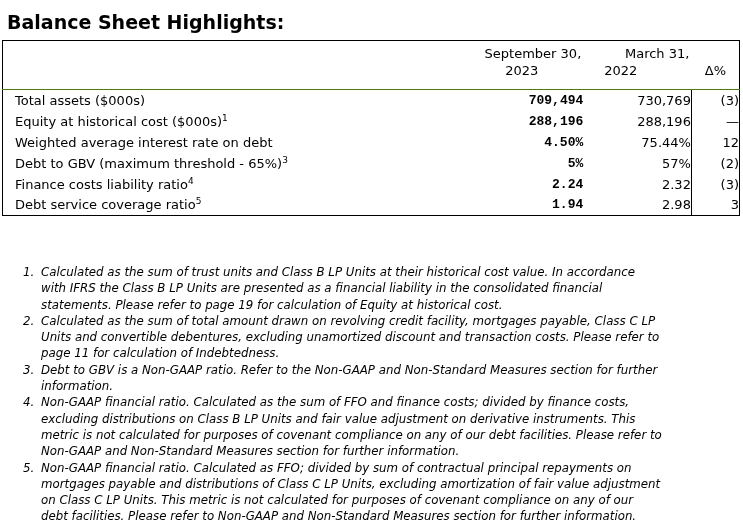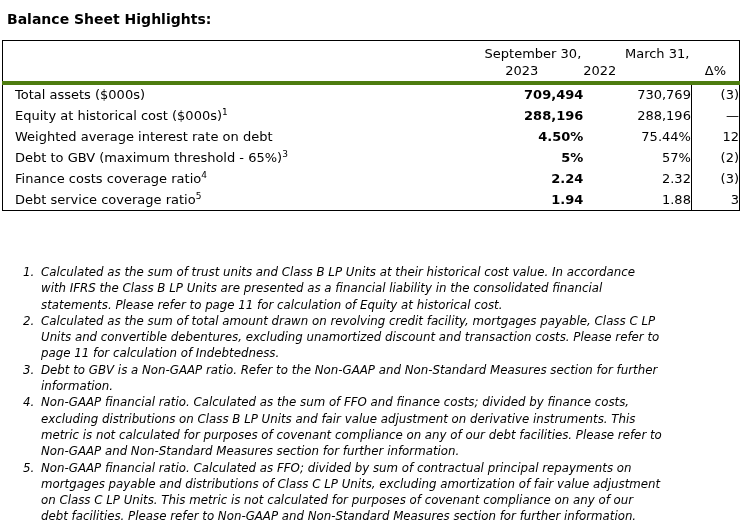--- a/index.html
+++ b/index.html
@@ -9,21 +9,21 @@
     height: 529px;
     background: #ffffff;
     color: #000000;
     font-family: "DejaVu Sans", "Liberation Sans", sans-serif;
     overflow: hidden;
   }
   #title {
     position: absolute;
     left: 7px;
     top: 11px;
-    font-size: 14px;
+    font-size: 19px;
     font-weight: bold;
     letter-spacing: 0;
   }
   
   #bs-table {
     position: absolute;
     left: 2px;
     top: 40px;
     width: 738px;
     border-collapse: collapse;
@@ -31,40 +31,40 @@
     font-size: 13px;
     line-height: 17px;
   }
   #bs-table { border: 1px solid #000; }
   #bs-table col.c-label { width: 462px; }
   #bs-table col.c-sep   { width: 118px; }
   #bs-table col.c-dec   { width: 108px; }
   #bs-table col.c-delta { width: 48px;  }
 
   #bs-table thead td {
-    border-bottom: 4px solid #4d7c0f;
+    border-bottom: 1px solid #4d7c0f;
     vertical-align: bottom;
-    padding: 2px 0 2px 0;
+    padding: 2px 0 10px 0;
     height: 36px;
   }
   .hdr-line1 { text-align: right; padding-right: 2px; }
   .hdr-sep  .hdr-line2 { text-align: right; padding-right: 45px; }
-  .hdr-dec  .hdr-line2 { text-align: left; padding-right: 33px; }
+  .hdr-dec  .hdr-line2 { text-align: center; padding-right: 33px; }
   .hdr-delta-inner { text-align: right; padding-right: 13px; }
 
   #bs-table tbody tr { height: 21px; }
   #bs-table tbody tr.tall { height: 42px; }
   #bs-table tbody td {
     vertical-align: bottom;
     padding: 1px 0 2px 12px;
   }
   td.lbl { padding-left: 5px; white-space: pre; overflow: visible; }
   td.lbl sup { font-size: 9px; line-height: 0; }
   td.val { text-align: right; }
-  td.val-sep { font-weight: bold; }
+  td.val-sep { font-weight: bold; font-family: Liberation Mono, monospace; }
   
   td.val-sep.num { padding-right: 17px; }
   td.val-sep.pct { padding-right: 3px; margin-top: 32px;  }
   td.val-dec.num { padding-right: 15px; }
   td.val-dec.pct { padding-right: 3px;  }
   td.val-delta { border-left: 1px solid #000; }
   td.val-delta.paren { padding-right: 3px; }
   td.val-delta.plain { padding-right: 7px; }
 
   
@@ -129,40 +129,40 @@
         <td class="val val-dec pct">75.44%</td>
         <td class="val val-delta plain">12</td>
       </tr>
       <tr>
         <td class="lbl"><span>Debt to GBV (maximum threshold - 65%)</span><sup>3</sup></td>
         <td class="val val-sep pct">5%</td>
         <td class="val val-dec pct">57%</td>
         <td class="val val-delta paren">(2)</td>
       </tr>
       <tr>
-        <td class="lbl"><span>Finance costs coverage ratio</span><sup>4</sup></td>
+        <td class="lbl"><span>Finance costs liability ratio</span><sup>4</sup></td>
         <td class="val val-sep num">2.24</td>
         <td class="val val-dec num">2.32</td>
         <td class="val val-delta paren">(3)</td>
       </tr>
       <tr>
         <td class="lbl"><span>Debt service coverage ratio</span><sup>5</sup></td>
         <td class="val val-sep num">1.94</td>
-        <td class="val val-dec num">1.88</td>
+        <td class="val val-dec num">2.98</td>
         <td class="val val-delta plain">3</td>
       </tr>
     </tbody>
   </table>
 
   <div id="footnotes">
     <div class="fn-item">
       <span class="fn-num">1.</span>
       <span class="fn-text">Calculated as the sum of trust units and Class B LP Units at their historical cost value. In accordance
 with IFRS the Class B LP Units are presented as a financial liability in the consolidated financial
-statements. Please refer to page 11 for calculation of Equity at historical cost.</span>
+statements. Please refer to page 19 for calculation of Equity at historical cost.</span>
     </div>
     <div class="fn-item">
       <span class="fn-num">2.</span>
       <span class="fn-text">Calculated as the sum of total amount drawn on revolving credit facility, mortgages payable, Class C LP
 Units and convertible debentures, excluding unamortized discount and transaction costs. Please refer to
 page 11 for calculation of Indebtedness.</span>
     </div>
     <div class="fn-item">
       <span class="fn-num">3.</span>
       <span class="fn-text">Debt to GBV is a Non-GAAP ratio. Refer to the Non-GAAP and Non-Standard Measures section for further

